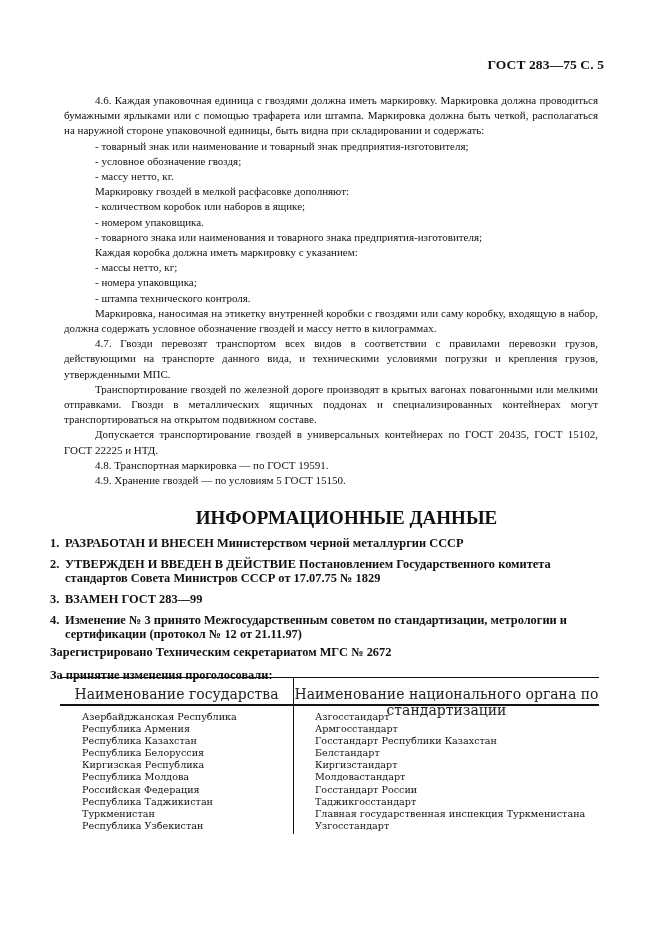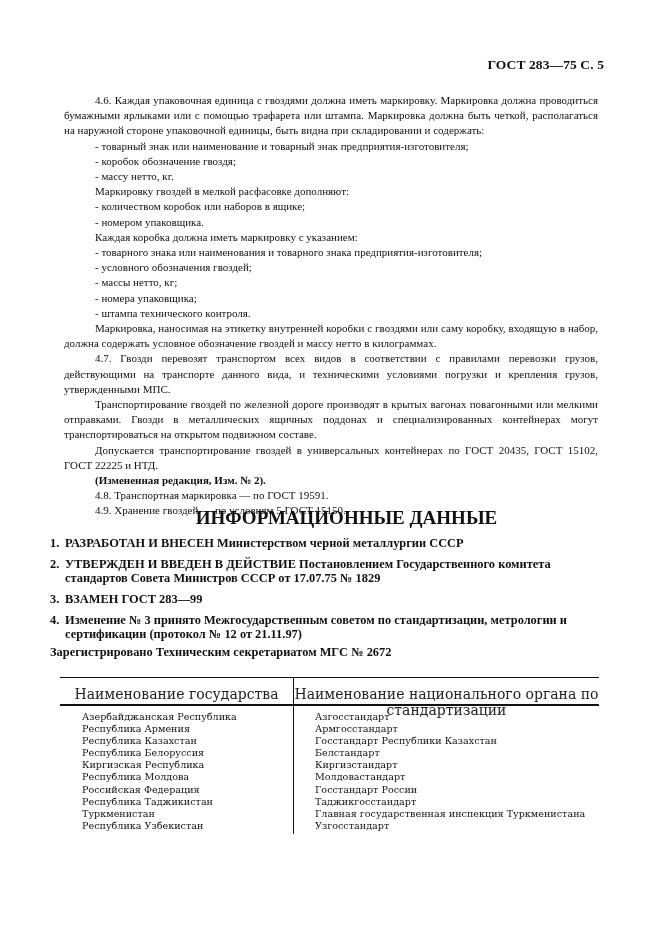--- a/index.html
+++ b/index.html
@@ -51,36 +51,34 @@
 </head>
 <body>
 
 <div class="page">
 
   <div class="running-head">ГОСТ  283—75 С. 5</div>
 
   <div class="body-text">
     <p class="indent">4.6.  Каждая упаковочная единица с гвоздями должна иметь маркировку. Маркировка должна проводиться бумажными ярлыками или с помощью трафарета или штампа. Маркировка должна быть четкой, располагаться на наружной стороне упаковочной единицы, быть видна при складировании и содержать:</p>
     <p class="list">- товарный знак или наименование и товарный знак предприятия-изготовителя;</p>
-    <p class="list">- коробок обозначение гвоздя;</p>
+    <p class="list">- условное обозначение гвоздя;</p>
     <p class="list">- массу нетто, кг.</p>
     <p class="list">Маркировку гвоздей в мелкой расфасовке дополняют:</p>
     <p class="list">- количеством коробок или наборов в ящике;</p>
     <p class="list">- номером упаковщика.</p>
+    <p class="list">- товарного знака или наименования и товарного знака предприятия-изготовителя;</p>
     <p class="list">Каждая коробка должна иметь маркировку с указанием:</p>
-    <p class="list">- товарного знака или наименования и товарного знака предприятия-изготовителя;</p>
-    <p class="list">- условного обозначения гвоздей;</p>
     <p class="list">- массы нетто, кг;</p>
     <p class="list">- номера упаковщика;</p>
     <p class="list">- штампа технического контроля.</p>
     <p class="indent">Маркировка, наносимая на этикетку внутренней коробки с гвоздями или саму коробку, входящую в набор, должна содержать условное обозначение гвоздей и массу нетто в килограммах.</p>
     <p class="indent">4.7.  Гвозди перевозят транспортом всех видов в соответствии с правилами перевозки грузов, действующими на транспорте данного вида, и техническими условиями погрузки и крепления грузов, утвержденными МПС.</p>
     <p class="indent">Транспортирование гвоздей по железной дороге производят в крытых вагонах повагонными или мелкими отправками. Гвозди в металлических ящичных поддонах и специализированных контейнерах могут транспортироваться на открытом подвижном составе.</p>
     <p class="indent">Допускается транспортирование гвоздей в универсальных контейнерах по ГОСТ 20435, ГОСТ 15102, ГОСТ 22225 и НТД.</p>
-    <p class="list bold">(Измененная редакция, Изм. № 2).</p>
     <p class="list">4.8.  Транспортная маркировка — по ГОСТ 19591.</p>
     <p class="list">4.9.  Хранение гвоздей — по условиям 5 ГОСТ 15150.</p>
   </div>
 
   <div class="info-title">ИНФОРМАЦИОННЫЕ ДАННЫЕ</div>
 
   <div class="info-list">
     <div class="info-item">
       <span class="num">1.</span>
       <span>РАЗРАБОТАН И ВНЕСЕН Министерством черной металлургии СССР</span>
@@ -91,20 +89,21 @@
     </div>
     <div class="info-item">
       <span class="num">3.</span>
       <span>ВЗАМЕН ГОСТ 283—99</span>
     </div>
     <div class="info-item">
       <span class="num">4.</span>
       <span>Изменение № 3 принято Межгосударственным советом по стандартизации, метрологии и сертификации (протокол № 12 от 21.11.97)</span>
     </div>
     <p class="info-plain info-reg">Зарегистрировано Техническим секретариатом МГС № 2672</p>
+    <p class="info-plain info-vote">За принятие изменения проголосовали:</p>
   </div>
 
   <div class="countries-table">
     <div class="tbl-top"></div>
     <div class="tbl-head-line"></div>
     <div class="tbl-vline"></div>
     <div class="th c1">Наименование государства</div>
     <div class="th c2">Наименование национального органа по стандартизации</div>
     <div class="rows" id="table-rows">
         <div class="row">

